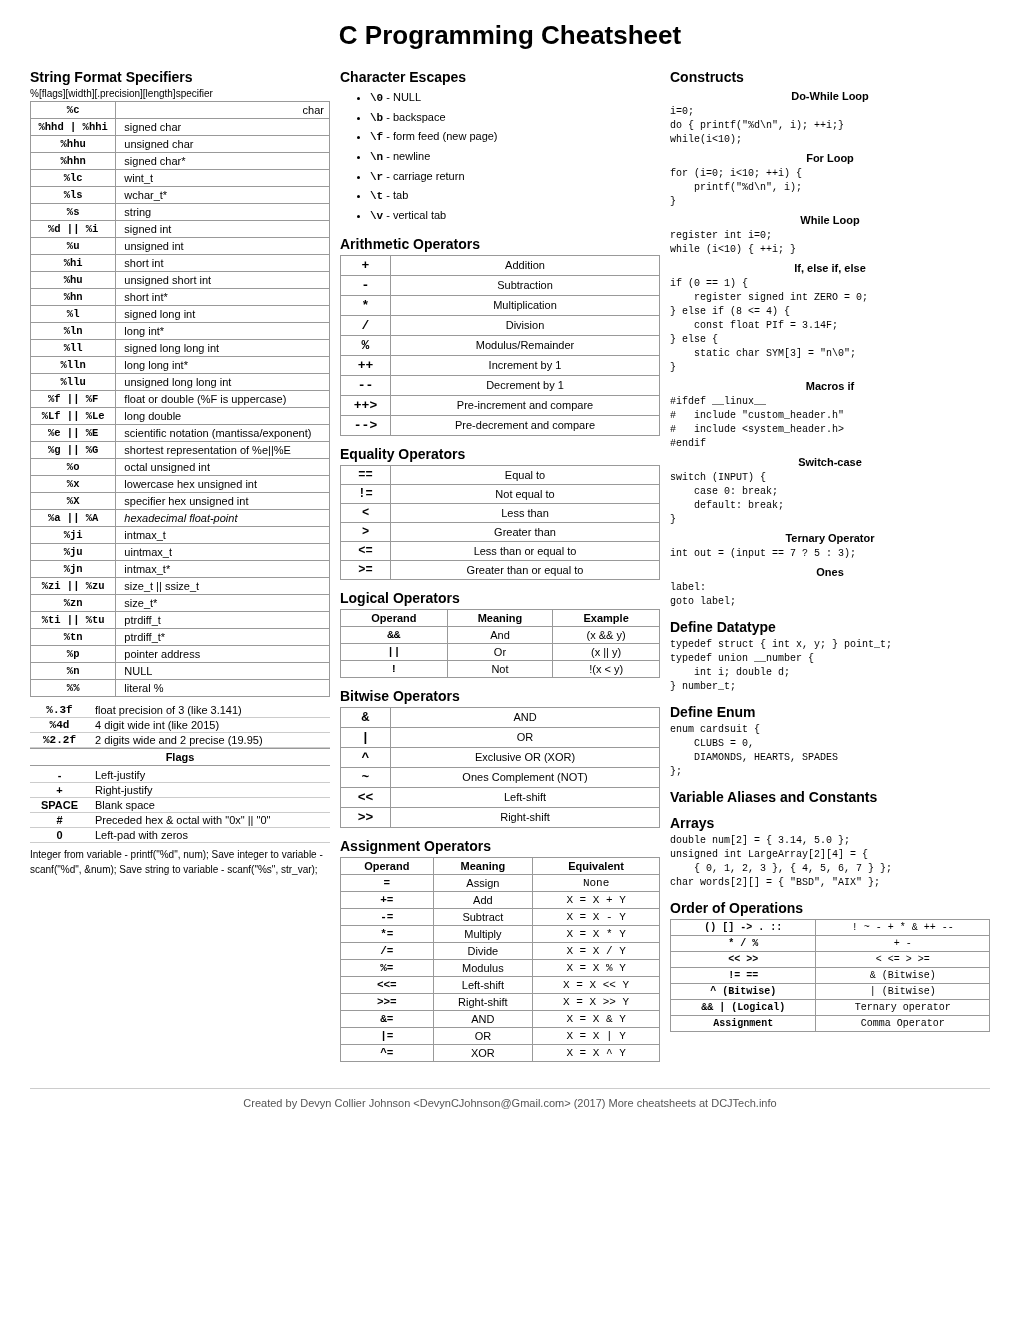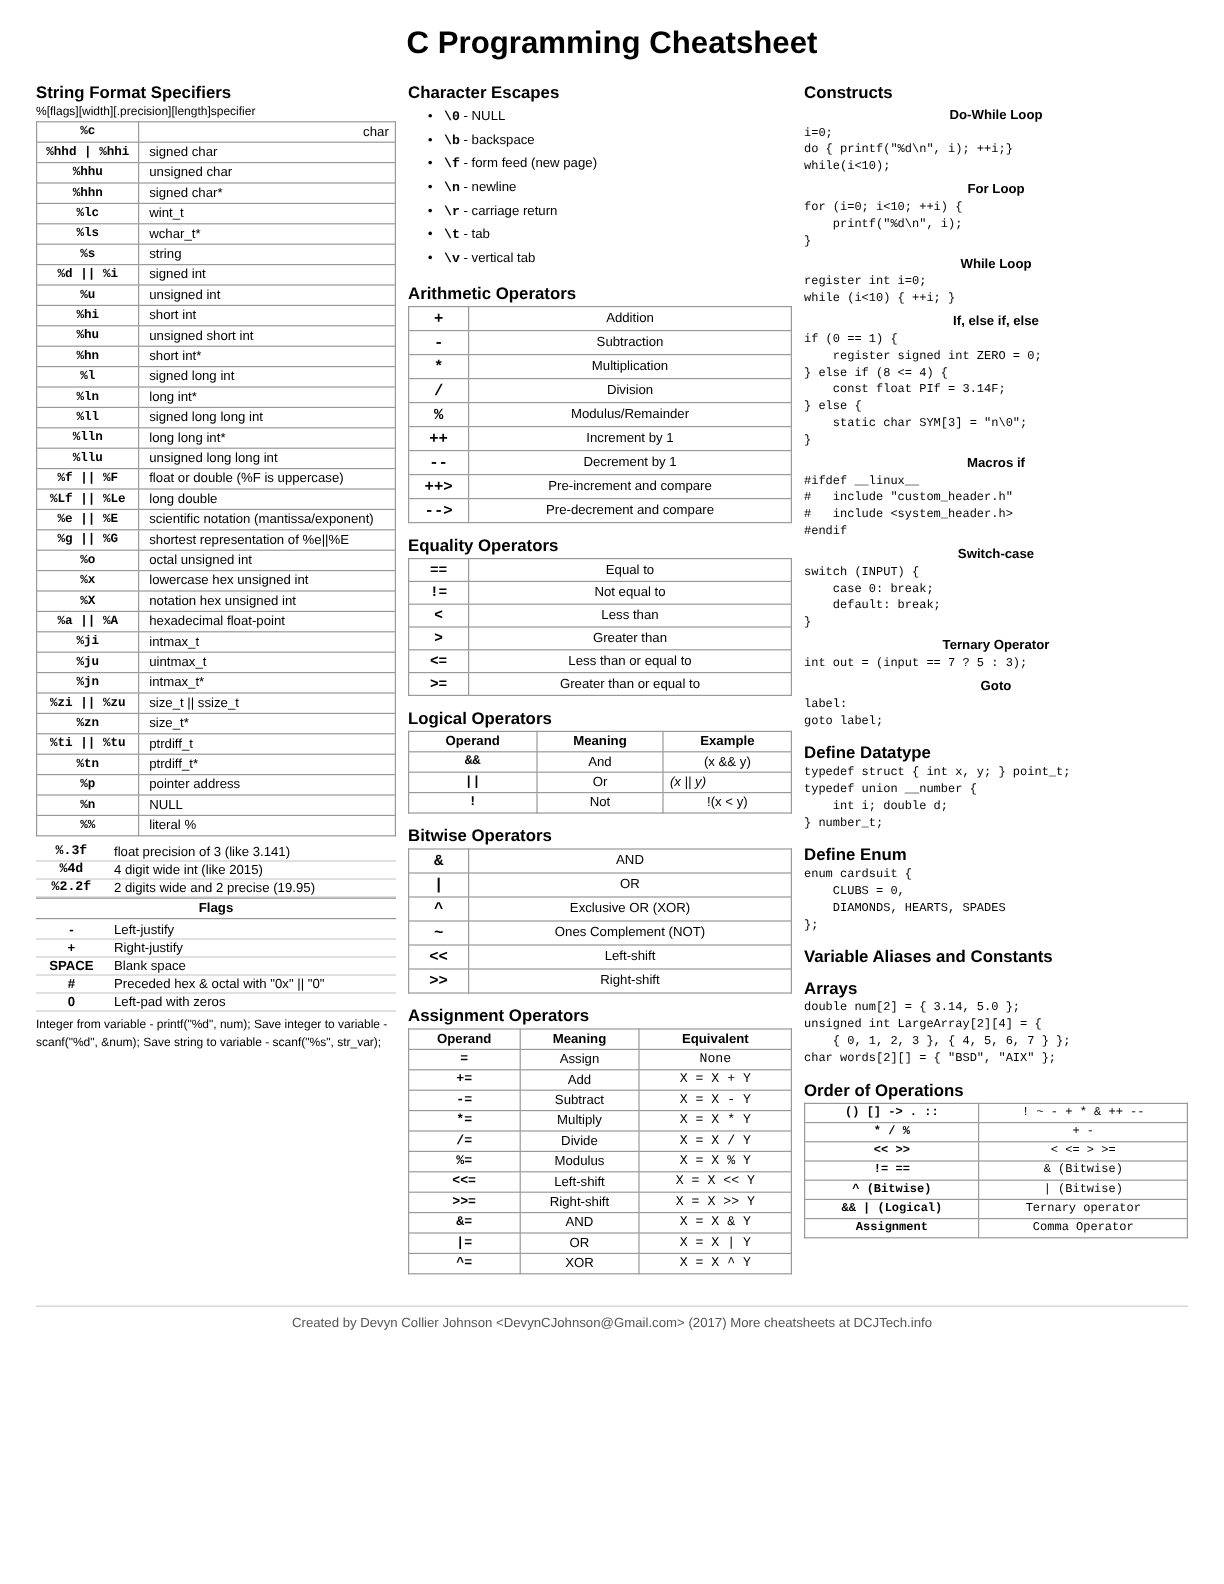--- a/index.html
+++ b/index.html
@@ -306,25 +306,25 @@
           <tr>
             <td style="font-family: &quot;Courier New&quot;, monospace; font-weight: bold;">%o</td>
             <td style="text-align: left;">octal unsigned int</td>
           </tr>
           <tr>
             <td style="font-family: &quot;Courier New&quot;, monospace; font-weight: bold;">%x</td>
             <td style="text-align: left;">lowercase hex unsigned int</td>
           </tr>
           <tr>
             <td style="font-family: &quot;Courier New&quot;, monospace; font-weight: bold;">%X</td>
-            <td style="text-align: left;">notation hex unsigned int</td>
+            <td style="text-align: left;">specifier hex unsigned int</td>
           </tr>
           <tr>
             <td style="font-family: &quot;Courier New&quot;, monospace; font-weight: bold;">%a || %A</td>
-            <td style="text-align: left;">hexadecimal float-point</td>
+            <td style="text-align: left; font-style: italic;">hexadecimal float-point</td>
           </tr>
           <tr>
             <td style="font-family: &quot;Courier New&quot;, monospace; font-weight: bold;">%ji</td>
             <td style="text-align: left;">intmax_t</td>
           </tr>
           <tr>
             <td style="font-family: &quot;Courier New&quot;, monospace; font-weight: bold;">%ju</td>
             <td style="text-align: left;">uintmax_t</td>
           </tr>
           <tr>
@@ -504,21 +504,21 @@
         </thead>
       <tbody id="log-tbody">
           <tr>
             <td style="text-align: center; font-family: &quot;Courier New&quot;, monospace; font-weight: bold;">&amp;&amp;</td>
             <td style="text-align: center;">And</td>
             <td style="text-align: center;">(x &amp;&amp; y)</td>
           </tr>
           <tr>
             <td style="text-align: center; font-family: &quot;Courier New&quot;, monospace; font-weight: bold;">||</td>
             <td style="text-align: center;">Or</td>
-            <td style=" font-style: italic;">(x || y)</td>
+            <td style="text-align: center;">(x || y)</td>
           </tr>
           <tr>
             <td style="text-align: center; font-family: &quot;Courier New&quot;, monospace; font-weight: bold;">!</td>
             <td style="text-align: center;">Not</td>
             <td style="text-align: center;">!(x &lt; y)</td>
           </tr>
         </tbody>
     </table>
 
     <div class="section-title">Bitwise Operators</div>
@@ -654,21 +654,21 @@
 
     <div class="sub-section-title">Switch-case</div>
     <div class="code-block">switch (INPUT) {
     case 0: break;
     default: break;
 }</div>
 
     <div class="sub-section-title">Ternary Operator</div>
     <div class="code-block">int out = (input == 7 ? 5 : 3);</div>
 
-    <div class="sub-section-title">Goto</div>
+    <div class="sub-section-title">Ones</div>
     <div class="code-block">label:
 goto label;</div>
 
     <div class="section-title">Define Datatype</div>
     <div class="code-block">typedef struct { int x, y; } point_t;
 typedef union __number {
     int i; double d;
 } number_t;</div>
 
     <div class="section-title">Define Enum</div>

